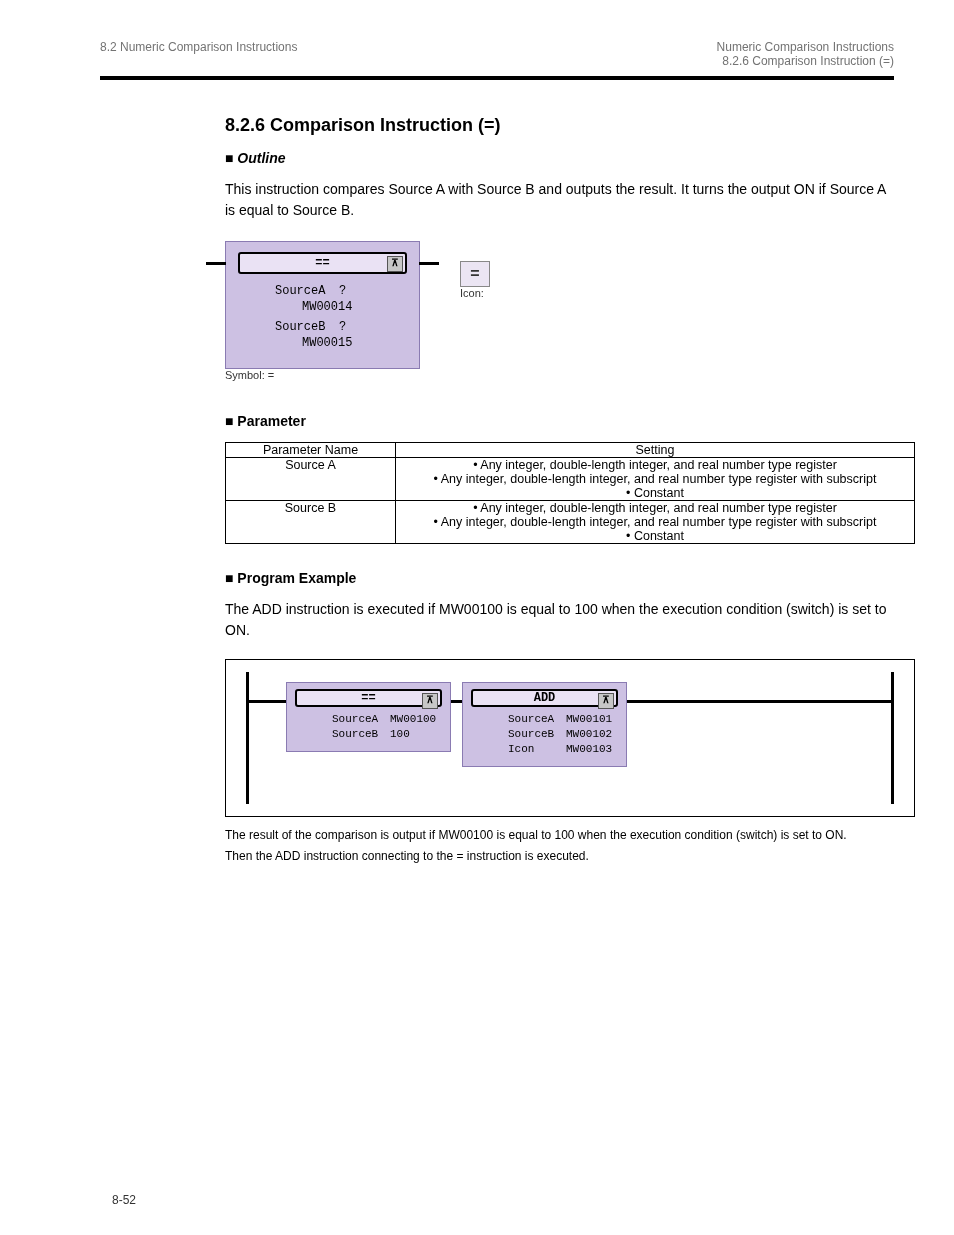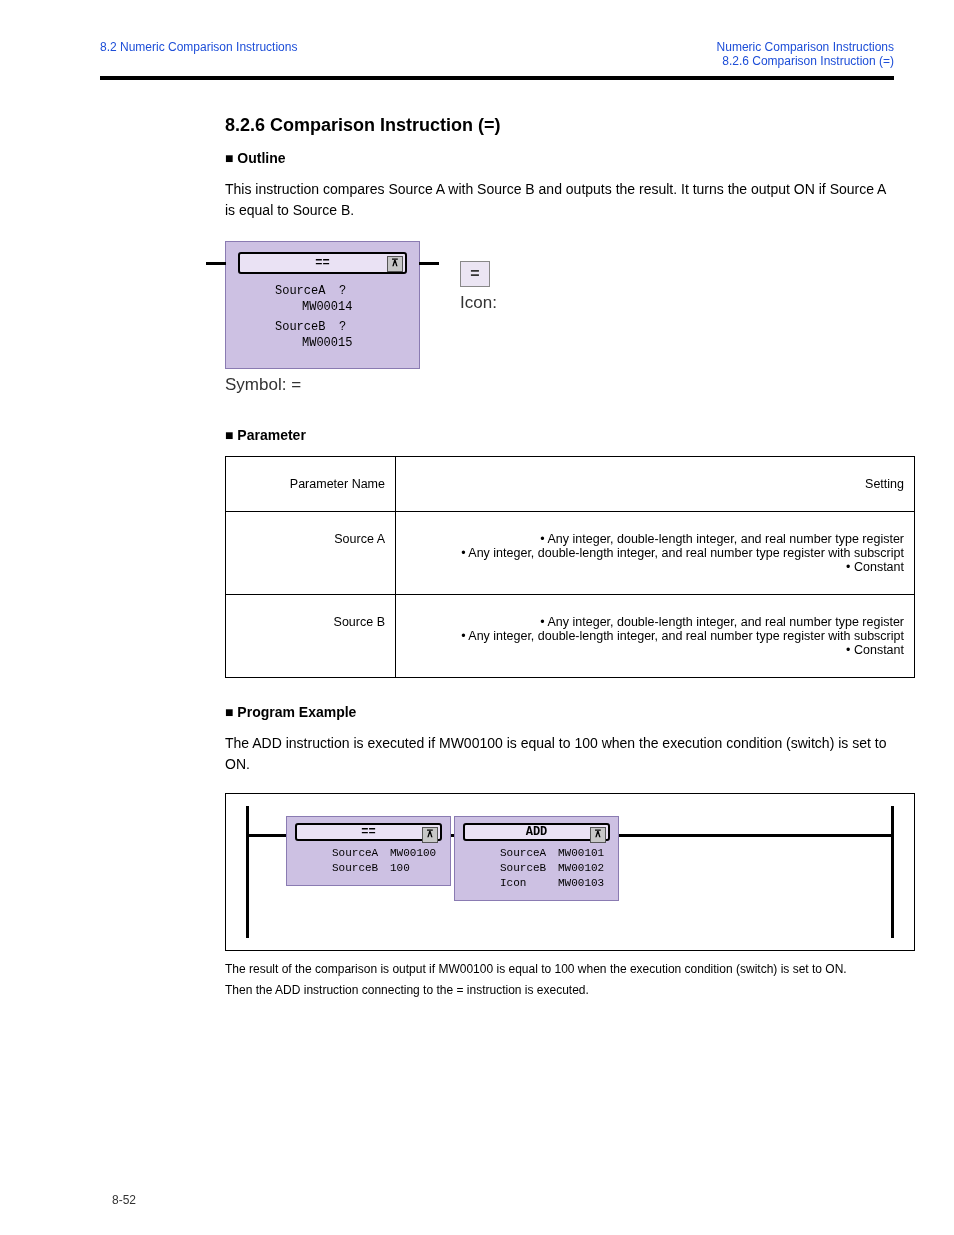--- a/index.html
+++ b/index.html
@@ -15,21 +15,21 @@
   .page {
     padding: 40px 60px 40px 100px;
   }
   .topbar {
     height: 40px;
     border-bottom: 4px solid #000;
     display: flex;
     justify-content: space-between;
     align-items: flex-start;
     font-size: 12px;
-    color: #1d4ed8;
+    color: #737373;
     padding-bottom: 6px;
   }
   .topbar .left { }
   .topbar .right { text-align: right; line-height: 1.2; }
   h2.section-title {
     font-size: 18px;
     font-weight: bold;
     margin: 35px 0 12px 125px;
   }
   p.para { margin: 10px 0 10px 125px; line-height: 1.5; }
@@ -100,36 +100,35 @@
     border: 1px solid #888;
     background: #ebe5f3;
     display: flex;
     align-items: center;
     justify-content: center;
     font-weight: bold;
     font-size: 16px;
     color: #333;
   }
   .sym-label, .icon-label {
-    font-size: 17px;
+    font-size: 11px;
     color: #333;
-    margin-top: 6px;
   }
   table.params {
     border-collapse: collapse;
     width: 690px;
     margin-left: 125px;
     margin-top: 8px;
     font-size: 12.5px;
   }
   table.params th, table.params td {
     border: 1px solid #000;
-    padding: 20px 10px;
+    padding: 0 10px;
     vertical-align: top;
-    text-align: right;
+    text-align: center;
   }
   table.params th { font-weight: normal; }
   table.params .pname { width: 170px; }
   .prog-box {
     border: 1px solid #000;
     margin-left: 125px;
     width: 690px;
     padding: 18px 20px;
     margin-top: 18px;
     position: relative;
@@ -155,21 +154,21 @@
   }
   .rblk {
     position: absolute;
     top: 4px;
     background: #cdc1e3;
     border: 1px solid #8a7bb2;
     padding: 6px 8px 8px 8px;
     width: 165px;
   }
   .rblk.one { left: 40px; }
-  .rblk.two { left: 208px; }
+  .rblk.two { left: 216px; }
   .rblk .block-header { height: 18px; margin-bottom: 6px; }
   .rblk .brow { font-size: 11px; margin: 3px 0; }
   .rblk .brow .lab { width: 52px; }
   .prog-caption {
     font-size: 12px;
     margin: 10px 0 4px 125px;
     width: 690px;
     line-height: 1.4;
   }
   .footer {
@@ -190,21 +189,21 @@
       <div>Numeric Comparison Instructions</div>
       <div>8.2.6 Comparison Instruction (=)</div>
     </div>
   </div>
 
   <h2 class="section-title">
     <span>8.2.6</span>
     <span>Comparison Instruction (=)</span>
   </h2>
 
-  <p class="para" style="font-weight:bold;">■ Outline</p>
+  <p class="para" style="font-weight:bold;font-style:italic;">■ Outline</p>
   <p class="para">This instruction compares Source A with Source B and outputs the result. It turns the output ON if Source A is equal to Source B.</p>
 
   <div class="figure-row">
     <div style="position:relative;">
       <div class="block-card">
         <div class="block-rail-l"></div>
         <div class="block-rail-r"></div>
         <div class="block-header">
           <span class="op">==</span>
           <span class="exp">⊼</span>

